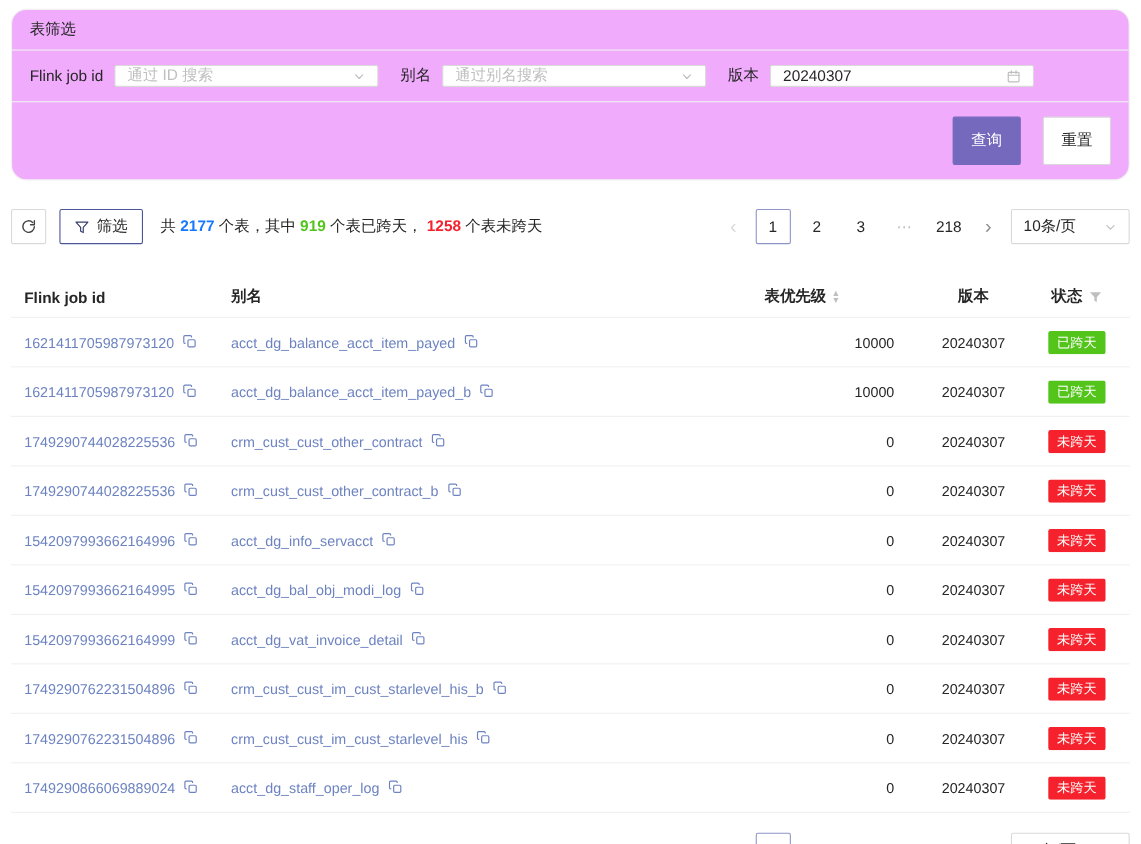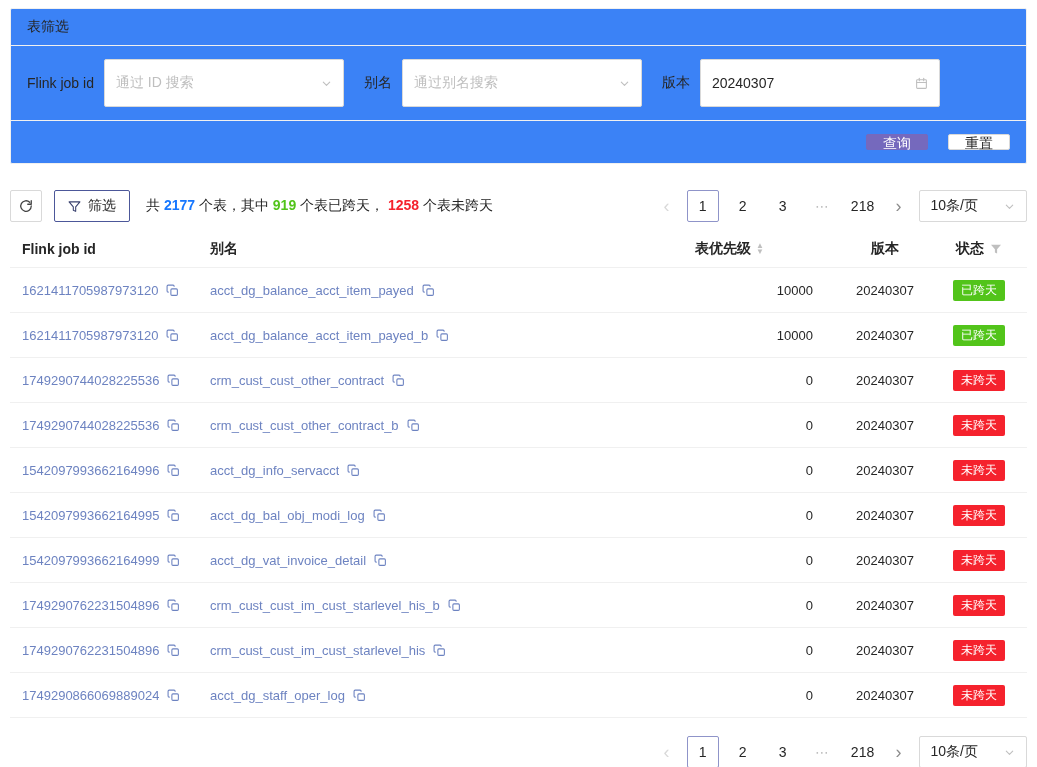--- a/index.html
+++ b/index.html
@@ -8,73 +8,73 @@
     font-family: "Liberation Sans", "DejaVu Sans", sans-serif;
     color: #262626;
     font-size: 14px;
   }
   .page { width: 1037px; min-height: 767px; background: #fff; }
 
   
   .filter-card {
     margin: 8px 10px 0;
     border: 1px solid var(--divider, #f0f0f0);
-    border-radius: 2px;
-    background: #3b82f6;
+    border-radius: 14px;
+    background: #f0abfc;
   }
   .card-title {
     padding: 9px 16px;
     border-bottom: 1px solid var(--divider, #f0f0f0);
     font-size: 14px;
     color: #262626;
   }
   .filter-row {
     display: flex;
     align-items: center;
     padding: 13px 16px;
     border-bottom: 1px solid var(--divider, #f0f0f0);
   }
   .field { display: flex; align-items: center; margin-right: 20px; }
   .field label { margin-right: 10px; white-space: nowrap; color: #262626; }
   .select, .date-input {
-    width: 240px; height: 48px;
+    width: 240px; height: 20px;
     border: 1px solid var(--border, #d9d9d9);
     border-radius: 2px;
     display: flex; align-items: center;
     padding: 0 11px;
     background: #fff;
     cursor: pointer;
   }
   .select .placeholder { color: #bfbfbf; flex: 1; overflow: hidden; white-space: nowrap; }
   .date-input .value { color: #262626; flex: 1; }
   .suffix-icon { display: inline-flex; align-items: center; color: #bfbfbf; }
   .card-footer {
     display: flex; justify-content: flex-end; align-items: center;
     gap: 20px;
     padding: 13px 16px;
   }
   .btn {
-    height: 16px; padding: 0 16px;
+    height: 44px; padding: 0 16px;
     border: 1px solid var(--border, #d9d9d9);
     border-radius: 2px;
     background: #fff; color: #262626;
     font-size: 14px;
     font-family: inherit;
     cursor: pointer;
   }
   .btn.primary {
     background: var(--primary, #7569bd);
     border-color: var(--primary, #7569bd);
     color: #fff;
   }
 
   
   .toolbar {
     display: flex; align-items: center;
-    margin: 26px 10px 8px;
+    margin: 26px 10px 29px;
     gap: 12px;
   }
   .icon-btn {
     width: 32px; height: 32px;
     border: 1px solid var(--border, #d9d9d9);
     border-radius: 2px;
     background: #fff;
     display: inline-flex; align-items: center; justify-content: center;
     cursor: pointer; color: #434343;
   }
@@ -127,21 +127,21 @@
   }
   .thead { border-bottom: 1px solid var(--divider, #f0f0f0); height: 38px; }
   .th { font-weight: 600; color: #262626; padding: 0 8px; display: flex; align-items: center; }
   .th:first-child, .td:first-child { padding-left: 12px; }
   .th-right { justify-content: flex-start; }
   .th-center { justify-content: center; }
   .sorter { display: inline-flex; flex-direction: column; margin-left: 5px; color: #bfbfbf; }
   .sorter span { font-size: 8px; line-height: 6px; }
   .th .funnel-muted { color: #bfbfbf; margin-left: 6px; display: inline-flex; }
   .tr { height: 45px; border-bottom: 1px solid var(--divider, #f0f0f0); font-size: 13px; }
-  .td { padding: 0 8px; display: flex; align-items: center; overflow: hidden; white-space: nowrap; }
+  .td { padding: 0 8px; display: flex; align-items: flex-start; overflow: hidden; white-space: nowrap; }
   .td a { color: var(--link, #6d83c1); text-decoration: none; cursor: pointer; overflow: hidden; text-overflow: ellipsis; }
   .copy-icon { color: var(--link, #6d83c1); margin-left: 8px; display: inline-flex; cursor: pointer; flex: none; }
   .td-right { justify-content: flex-end; padding-right: 26px; color: #262626; }
   .td-center { justify-content: center; color: #262626; }
   .badge {
     display: inline-block;
     padding: 2px 8px;
     border-radius: 2px;
     font-size: 12px; line-height: 17px;
     color: #fff;

